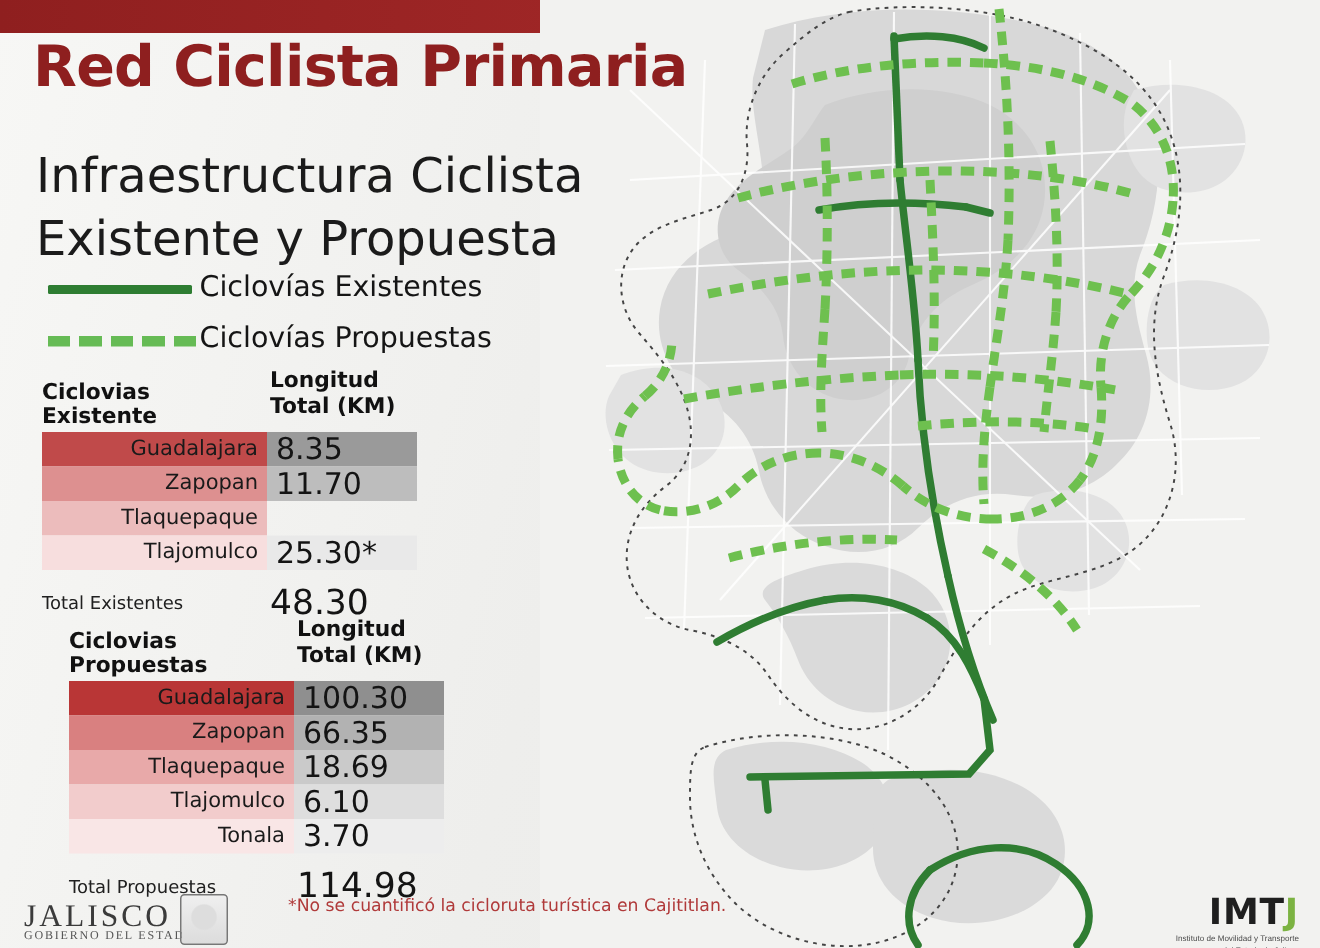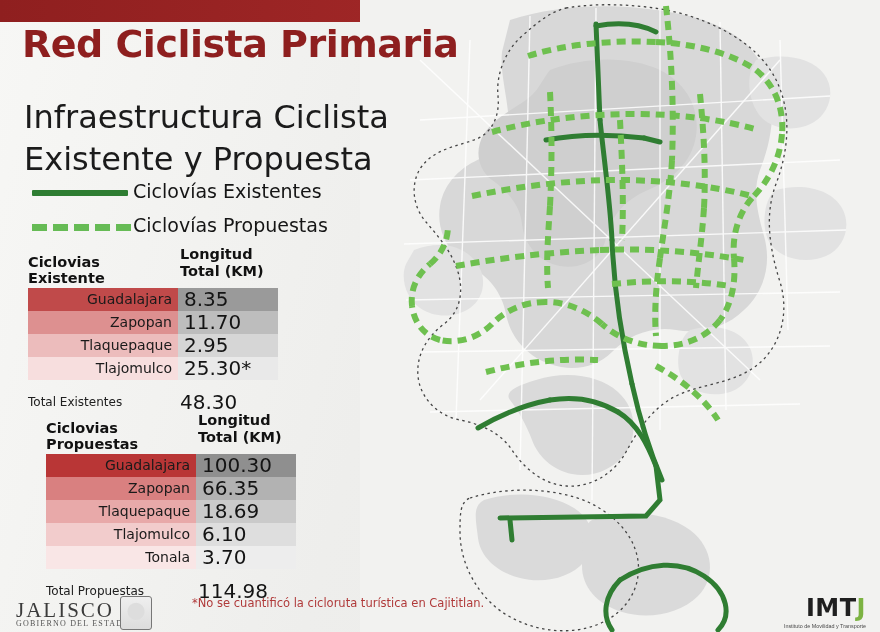--- a/index.html
+++ b/index.html
@@ -93,21 +93,21 @@
   }
   .total{
     position:relative;height:30px;
   }
   .total .tlabel{
     position:absolute;left:0;top:0;width:148px;text-align:left;
     font-size:12px;color:#202020;line-height:28px;
   }
   .total .tval{
     position:absolute;left:152px;top:0;
-    font-size:20px;color:#141414;line-height:28px;
+    font-size:23px;color:#141414;line-height:28px;
   }
 
   #tbl1{left:28px;top:252px;}
   #tbl2{left:46px;top:418px;}
 
   
   .footnote{
     position:absolute;left:192px;top:596px;
     font-size:11.5px;color:#b03a3a;
     font-family:"DejaVu Sans", sans-serif;
@@ -305,21 +305,20 @@
     <div class="row">
       <div class="city" style="background:#c04a4a;">Guadalajara</div>
       <div class="val" style="background:#9a9a9a;">8.35</div>
     </div>
     <div class="row">
       <div class="city" style="background:#dd9090;">Zapopan</div>
       <div class="val" style="background:#bdbdbd;">11.70</div>
     </div>
     <div class="row">
       <div class="city" style="background:#ecbcbc;">Tlaquepaque</div>
-      <div class="val" style="background:#d6d6d6;">2.95</div>
     </div>
     <div class="row">
       <div class="city" style="background:#f7dede;">Tlajomulco</div>
       <div class="val" style="background:#e9e9e9;">25.30*</div>
     </div>
     <div class="total" style="margin-top:8px;">
       <div class="tlabel">Total Existentes</div>
       <div class="tval">48.30</div>
     </div>
   </div>

